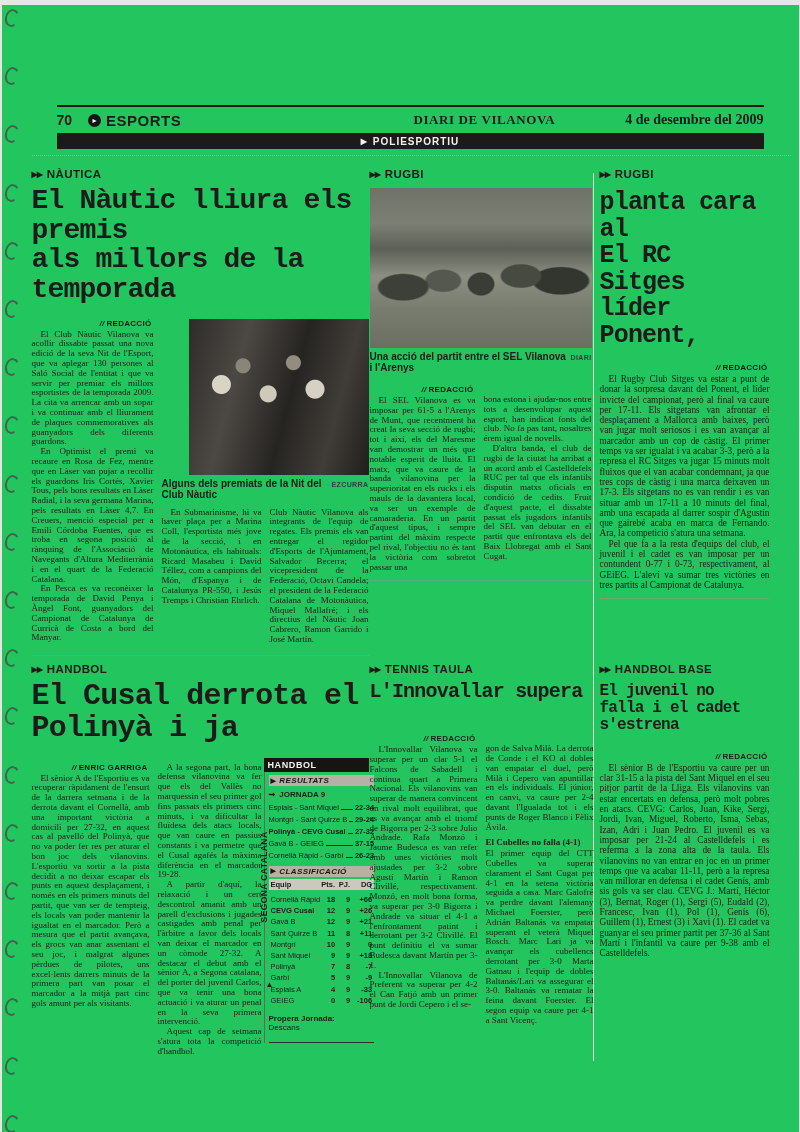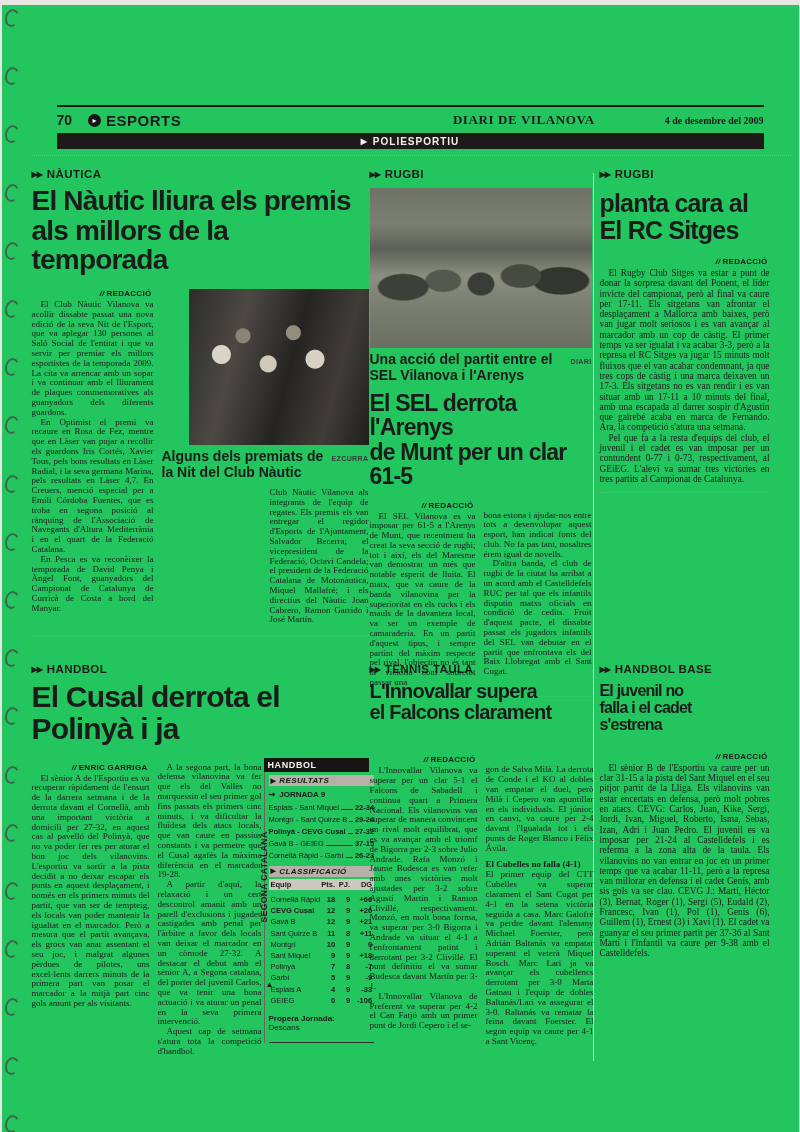--- a/index.html
+++ b/index.html
@@ -12,42 +12,42 @@
         border-right-color:transparent;transform:rotate(14deg);opacity:.8;}
   
   .hrow{position:absolute;left:55px;right:35px;top:100px;height:26px;border-top:2px solid #1a1a1a;
         display:flex;align-items:center;font-family:"Liberation Sans",sans-serif;}
   .pnum{font-weight:700;font-size:14px;margin-right:16px;}
   .badge{width:13px;height:13px;border-radius:50%;background:#141414;color:#fff;display:inline-flex;
          align-items:center;justify-content:center;font-size:8px;margin-right:5px;}
   .sect{font-weight:700;font-size:15px;letter-spacing:.5px;}
   .spacer{flex:1;}
   .paper{font-family:"Liberation Serif",serif;font-weight:700;font-size:13px;letter-spacing:.6px;margin-right:70px;}
-  .date{font-family:"Liberation Serif",serif;font-weight:600;font-size:10px;}
+  .date{font-family:"Liberation Serif",serif;font-weight:600;font-size:14px;}
   .banner{position:absolute;left:55px;right:35px;top:128px;height:16px;background:#1c1b19;color:#f4f2ec;
           font-family:"Liberation Sans",sans-serif;font-weight:700;font-size:10px;letter-spacing:1px;
           display:flex;align-items:center;justify-content:center;gap:5px;}
   .banner .tri{font-size:8px;}
   .dotrule{position:absolute;left:30px;right:8px;top:150px;border-top:1px dotted #a9a49a;}
   
   .block{position:absolute;}
   .kicker{font-family:"Liberation Sans",sans-serif;font-weight:700;font-size:11.5px;letter-spacing:.4px;
           display:flex;align-items:center;gap:5px;margin-bottom:6px;}
   .kicker .ki{font-size:8px;letter-spacing:-1px;}
-  .headline{font-family:Liberation Sans, sans-serif;font-weight:800;letter-spacing:-.8px;line-height:1.06;}
+  .headline{font-family:Liberation Mono, monospace;font-weight:800;letter-spacing:-.8px;line-height:1.06;}
   .byline{font-family:"Liberation Sans",sans-serif;font-weight:700;font-size:8px;text-align:right;
           letter-spacing:.3px;margin:0 2px 2px 0;}
   .byline i{font-style:italic;margin-right:2px;}
   .body{font-size:9px;line-height:9.8px;text-align:justify;}
   .body p{margin:0;text-indent:9px;}
   .body p.noind{text-indent:0;}
   .cols{display:flex;gap:8px;}
   .caprow{display:flex;justify-content:space-between;align-items:baseline;
           font-family:"Liberation Sans",sans-serif;margin:3px 0 8px;}
-  .cap{font-weight:700;font-size:14px;}
+  .cap{font-weight:700;font-size:10px;}
   .credit{font-weight:700;font-size:7px;color:#3a3a3a;letter-spacing:.4px;}
   .dotline{border-top:1px dotted #97928a;}
   .subhead{font-family:"Liberation Serif",serif;font-weight:700;font-size:9px;margin:6px 0 1px;}
   
   .photo{position:relative;}
   .photo-nautica{height:156px;background:
       radial-gradient(circle at 18% 42%, #d9d4c6 0 9px, rgba(0,0,0,0) 10px),
       radial-gradient(circle at 44% 48%, #cfc9ba 0 8px, rgba(0,0,0,0) 9px),
       radial-gradient(circle at 70% 45%, #d6d1c3 0 9px, rgba(0,0,0,0) 10px),
       radial-gradient(circle at 30% 30%, #8a8579 0 7px, rgba(0,0,0,0) 8px),
@@ -154,43 +154,40 @@
         </div>
       </div>
       <div style="flex:1;">
         <div class="photo photo-nautica" style="margin-left:27px;"></div>
         <div class="caprow">
           <span class="cap">Alguns dels premiats de la Nit del Club Nàutic</span>
           <span class="credit">EZCURRA</span>
         </div>
         <div class="cols">
           <div class="body" style="width:100px;flex:none;">
+            <p>En Submarinisme, hi va haver plaça per a Marina Coll, l'esportista més jove de la secció, i en Motonàutica, els habituals: Ricard Masabeu i David Téllez, com a campions del Món, d'Espanya i de Catalunya PR-550, i Jesús Tremps i Christian Ehrlich.</p>
           </div>
           <div class="body" style="flex:1;">
             <p class="noind">Club Nàutic Vilanova als integrants de l'equip de regates. Els premis els van entregar el regidor d'Esports de l'Ajuntament, Salvador Becerra; el vicepresident de la Federació, Octavi Candela; el president de la Federació Catalana de Motonàutica, Miquel Mallafré; i els directius del Nàutic Joan Cabrero, Ramon Garrido i José Martín.</p>
           </div>
         </div>
       </div>
     </div>
     <div class="dotline" style="margin-top:10px;"></div>
   </div>
 
   <div class="block" style="left:368px;top:163px;width:222px;">
     <div class="kicker">
       <span class="ki">▶▶</span>
       <span>RUGBI</span>
     </div>
     <div class="photo photo-rugbi" style="margin-top:8px;"></div>
     <div class="caprow">
       <span class="cap">Una acció del partit entre el SEL Vilanova i l'Arenys</span>
       <span class="credit">DIARI</span>
-    </div>
-    <div class="headline" style="font-size:23px;margin-top:4px;">
-      <div>El SEL derrota l'Arenys</div>
-      <div>de Munt per un clar 61-5</div>
     </div>
     <div class="cols" style="margin-top:12px;">
       <div style="width:106px;flex:none;">
         <div class="byline"><i>//</i><span>REDACCIÓ</span></div>
         <div class="body">
             <p>El SEL Vilanova es va imposar per 61-5 a l'Arenys de Munt, que recentment ha creat la seva secció de rugbi; tot i així, els del Maresme van demostrar un més que notable esperit de lluita. El matx, que va caure de la banda vilanovina per la superioritat en els rucks i els mauls de la davantera local, va ser un exemple de camaraderia. En un partit d'aquest tipus, i sempre partint del màxim respecte pel rival, l'objectiu no és tant la victòria com sobretot passar una</p>
           </div>
       </div>
       <div class="body" style="flex:1;padding-top:10px;">
         <p class="noind">bona estona i ajudar-nos entre tots a desenvolupar aquest esport, han indicat fonts del club. No fa pas tant, nosaltres érem igual de novells.</p>
@@ -201,20 +198,21 @@
   </div>
 
   <div class="block" style="left:598px;top:163px;width:170px;">
     <div class="kicker">
       <span class="ki">▶▶</span>
       <span>RUGBI</span>
     </div>
     <div class="headline" style="font-size:25px;margin-top:10px;">
       <div>planta cara al</div>
       <div>El RC Sitges</div>
+      <div>líder Ponent,</div>
     </div>
     <div style="margin-top:14px;">
       <div class="byline"><i>//</i><span>REDACCIÓ</span></div>
       <div class="body" style="font-size:9.3px;line-height:10.3px;">
         <p>El Rugby Club Sitges va estar a punt de donar la sorpresa davant del Ponent, el líder invicte del campionat, però al final va caure per 17-11. Els sitgetans van afrontar el desplaçament a Mallorca amb baixes, però van jugar molt seriosos i es van avançar al marcador amb un cop de càstig. El primer temps va ser igualat i va acabar 3-3, però a la represa el RC Sitges va jugar 15 minuts molt fluixos que el van acabar condemnant, ja que tres cops de càstig i una marca deixaven un 17-3. Els sitgetans no es van rendir i es van situar amb un 17-11 a 10 minuts del final, amb una escapada al darrer sospir d'Agustín que gairebé acaba en marca de Fernando. Ara, la competició s'atura una setmana.</p>
         <p>Pel que fa a la resta d'equips del club, el juvenil i el cadet es van imposar per un contundent 0-77 i 0-73, respectivament, al GEiEG. L'aleví va sumar tres victòries en tres partits al Campionat de Catalunya.</p>
       </div>
     </div>
     <div class="dotline" style="margin-top:8px;"></div>
   </div>
@@ -364,21 +362,20 @@
     </div>
   </div>
 
   <div class="block" style="left:368px;top:658px;width:224px;">
     <div class="kicker">
       <span class="ki">▶▶</span>
       <span>TENNIS TAULA</span>
     </div>
     <div class="headline" style="font-size:20px;">
       <div>L'Innovallar supera</div>
-      <div>el Falcons clarament</div>
     </div>
     <div class="cols" style="margin-top:32px;">
       <div style="width:108px;flex:none;">
         <div class="byline"><i>//</i><span>REDACCIÓ</span></div>
         <div class="body">
           <p>L'Innovallar Vilanova va superar per un clar 5-1 el Falcons de Sabadell i continua quart a Primera Nacional. Els vilanovins van superar de manera convincent un rival molt equilibrat, que es va avançar amb el triomf de Bigorra per 2-3 sobre Julio Andrade. Rafa Monzó i Jaume Budesca es van refer amb unes victòries molt ajustades per 3-2 sobre Agustí Martín i Ramon Clivillé, respectivament. Monzó, en molt bona forma, va superar per 3-0 Bigorra i Andrade va situar el 4-1 a l'enfrontament patint i derrotant per 3-2 Clivillé. El punt definitiu el va sumar Budesca davant Martín per 3-1.</p>
           <p>L'Innovallar Vilanova de Preferent va superar per 4-2 el Can Fatjó amb un primer punt de Jordi Cepero i el se-</p>
         </div>
       </div>
       <div class="body" style="flex:1;padding-top:10px;">

